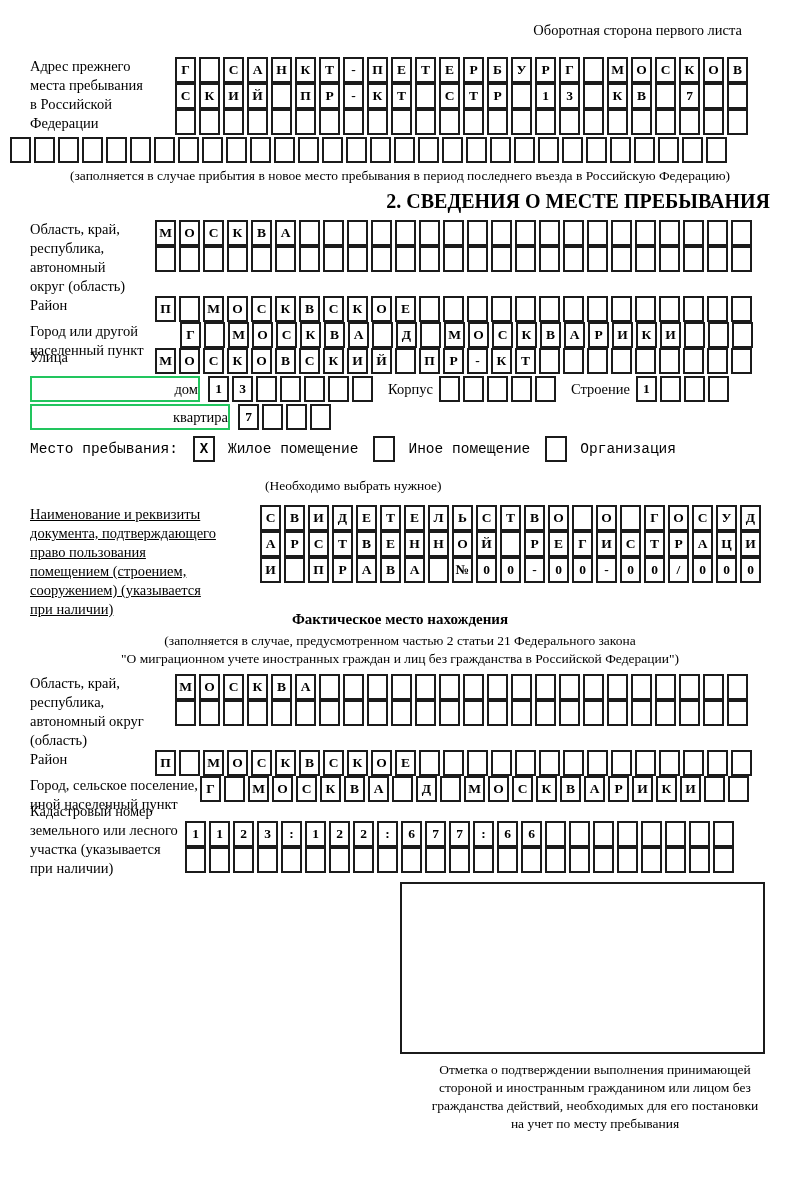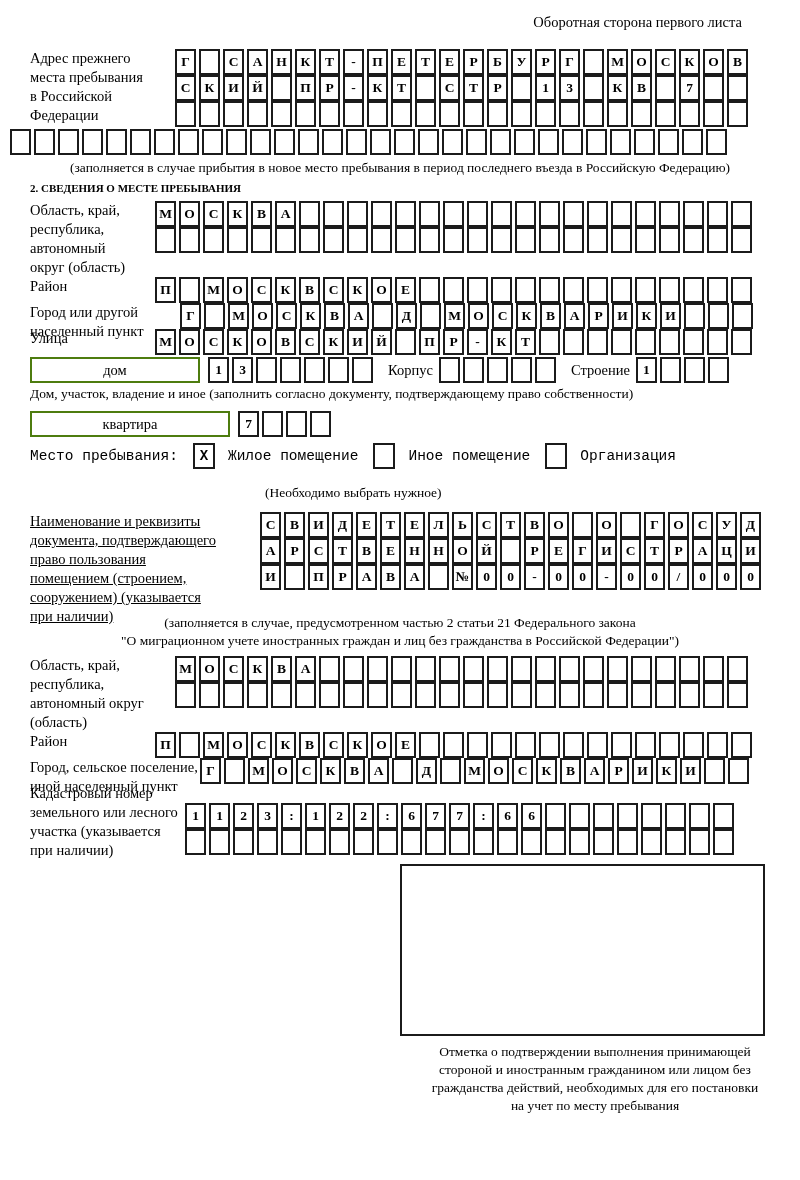--- a/index.html
+++ b/index.html
@@ -1,18 +1,18 @@
 <!DOCTYPE html>
 <html><head>
 <meta charset="utf-8">
 <style>
   html,body{margin:0;padding:0;background:#ffffff;}
   .page{
     position:relative;width:800px;height:1180px;box-sizing:border-box;
-    padding:0 30px;overflow:hidden;background:#ffffff;color:#000;
+    padding:8px 30px;overflow:hidden;background:#ffffff;color:#000;
     font-family:"Liberation Serif","DejaVu Serif",serif;
   }
   .corner{padding-top:14px;text-align:right;font-size:14.5px;padding-right:28px;}
   .frow{display:flex;align-items:flex-start;}
   .lbl{flex:0 0 auto;font-size:14.5px;line-height:19px;white-space:pre;}
   .w145{width:145px;font-family:Liberation Serif, serif;} .w125{width:125px;} .w150{width:150px;}
   .w230{width:230px;text-decoration:underline;} .w170{width:170px;} .w155{width:155px;}
   .pull{margin-bottom:-14px;}
   .grids{flex:1 1 auto;}
   .grid-row{height:26px;margin-bottom:0;white-space:nowrap;}
@@ -20,26 +20,26 @@
     display:inline-block;box-sizing:border-box;width:21px;height:26px;
     border:2px solid #1b1b1b;margin-right:3px;text-align:center;
     font-size:13.5px;line-height:22px;font-weight:bold;vertical-align:top;background:#fff;
   }
   .mt-addr{margin-top:18px;}
   .full-row{margin-top:2px;margin-left:-20px;}
   .note{font-size:13.5px;line-height:18px;}
   .center{text-align:center;}
   .lines{white-space:pre-line;}
   .cap1{margin-top:4px;font-family:Liberation Serif, serif;}
-  .h2{margin:5px 0 7px;text-align:left;font-size:11px;font-weight:bold;}
+  .h2{margin:5px 0 7px;text-align:right;font-size:20px;font-weight:bold;}
   .h3{margin:6px 0 4px;text-align:center;font-size:15px;font-weight:bold;}
   .house-row{display:flex;align-items:flex-start;margin:2px 0 0;}
   .wide-box{
-    box-sizing:border-box;height:26px;border:2px solid #4d7c0f;
-    text-align:center;font-size:14.5px;line-height:22px;flex:0 0 auto;
+    box-sizing:border-box;height:26px;border:2px solid #22c55e;
+    text-align:right;font-size:14.5px;line-height:22px;flex:0 0 auto;
   }
   .wb-house{width:170px;margin-right:8px;}
   .wb-apt{width:200px;margin-right:8px;}
   .inline-lbl{font-size:14.5px;line-height:26px;margin:0 6px 0 12px;flex:0 0 auto;}
   .after-note{margin:2px 0 8px;}
   .stay-row{display:flex;align-items:center;margin-top:6px;font-size:14.5px;font-family:Liberation Mono, monospace;}
   .checkbox{
     box-sizing:border-box;width:22px;height:26px;border:2px solid #1b1b1b;
     text-align:center;font-size:14px;line-height:22px;font-weight:bold;
     margin:0 13px 0 15px;flex:0 0 auto;
@@ -110,21 +110,20 @@
   </div>
 
   <div class="house-row">
     <div class="wide-box wb-house">дом</div>
     <div class="grid-row"><span class="cell">1</span><span class="cell">3</span><span class="cell"></span><span class="cell"></span><span class="cell"></span><span class="cell"></span><span class="cell"></span></div>
     <div class="inline-lbl">Корпус</div>
     <div class="grid-row"><span class="cell"></span><span class="cell"></span><span class="cell"></span><span class="cell"></span><span class="cell"></span></div>
     <div class="inline-lbl">Строение</div>
     <div class="grid-row"><span class="cell">1</span><span class="cell"></span><span class="cell"></span><span class="cell"></span></div>
   </div>
-  <div class="note after-note">Дом, участок, владение и иное (заполнить согласно документу, подтверждающему право собственности)</div>
 
   <div class="house-row">
     <div class="wide-box wb-apt">квартира</div>
     <div class="grid-row"><span class="cell">7</span><span class="cell"></span><span class="cell"></span><span class="cell"></span></div>
   </div>
 
   <div class="stay-row">
     <span>Место пребывания:</span>
     <span class="checkbox">X</span>
     <span>Жилое помещение</span>
@@ -142,20 +141,21 @@
 помещением (строением,
 сооружением) (указывается
 при наличии)</div>
     <div class="grids">
       <div class="grid-row"><span class="cell">С</span><span class="cell">В</span><span class="cell">И</span><span class="cell">Д</span><span class="cell">Е</span><span class="cell">Т</span><span class="cell">Е</span><span class="cell">Л</span><span class="cell">Ь</span><span class="cell">С</span><span class="cell">Т</span><span class="cell">В</span><span class="cell">О</span><span class="cell"></span><span class="cell">О</span><span class="cell"></span><span class="cell">Г</span><span class="cell">О</span><span class="cell">С</span><span class="cell">У</span><span class="cell">Д</span></div>
       <div class="grid-row"><span class="cell">А</span><span class="cell">Р</span><span class="cell">С</span><span class="cell">Т</span><span class="cell">В</span><span class="cell">Е</span><span class="cell">Н</span><span class="cell">Н</span><span class="cell">О</span><span class="cell">Й</span><span class="cell"></span><span class="cell">Р</span><span class="cell">Е</span><span class="cell">Г</span><span class="cell">И</span><span class="cell">С</span><span class="cell">Т</span><span class="cell">Р</span><span class="cell">А</span><span class="cell">Ц</span><span class="cell">И</span></div>
       <div class="grid-row"><span class="cell">И</span><span class="cell"></span><span class="cell">П</span><span class="cell">Р</span><span class="cell">А</span><span class="cell">В</span><span class="cell">А</span><span class="cell"></span><span class="cell">№</span><span class="cell">0</span><span class="cell">0</span><span class="cell">-</span><span class="cell">0</span><span class="cell">0</span><span class="cell">-</span><span class="cell">0</span><span class="cell">0</span><span class="cell">/</span><span class="cell">0</span><span class="cell">0</span><span class="cell">0</span></div>
     </div>
   </div>
 
+  <div class="h3">Фактическое место нахождения</div>
   <div class="note center lines cap-law">(заполняется в случае, предусмотренном частью 2 статьи 21 Федерального закона
 "О миграционном учете иностранных граждан и лиц без гражданства в Российской Федерации")</div>
 
   <div class="frow mt6">
     <div class="lbl w145">Область, край,
 республика,
 автономный округ
 (область)</div>
     <div class="grids">
       <div class="grid-row"><span class="cell">М</span><span class="cell">О</span><span class="cell">С</span><span class="cell">К</span><span class="cell">В</span><span class="cell">А</span><span class="cell"></span><span class="cell"></span><span class="cell"></span><span class="cell"></span><span class="cell"></span><span class="cell"></span><span class="cell"></span><span class="cell"></span><span class="cell"></span><span class="cell"></span><span class="cell"></span><span class="cell"></span><span class="cell"></span><span class="cell"></span><span class="cell"></span><span class="cell"></span><span class="cell"></span><span class="cell"></span></div>

